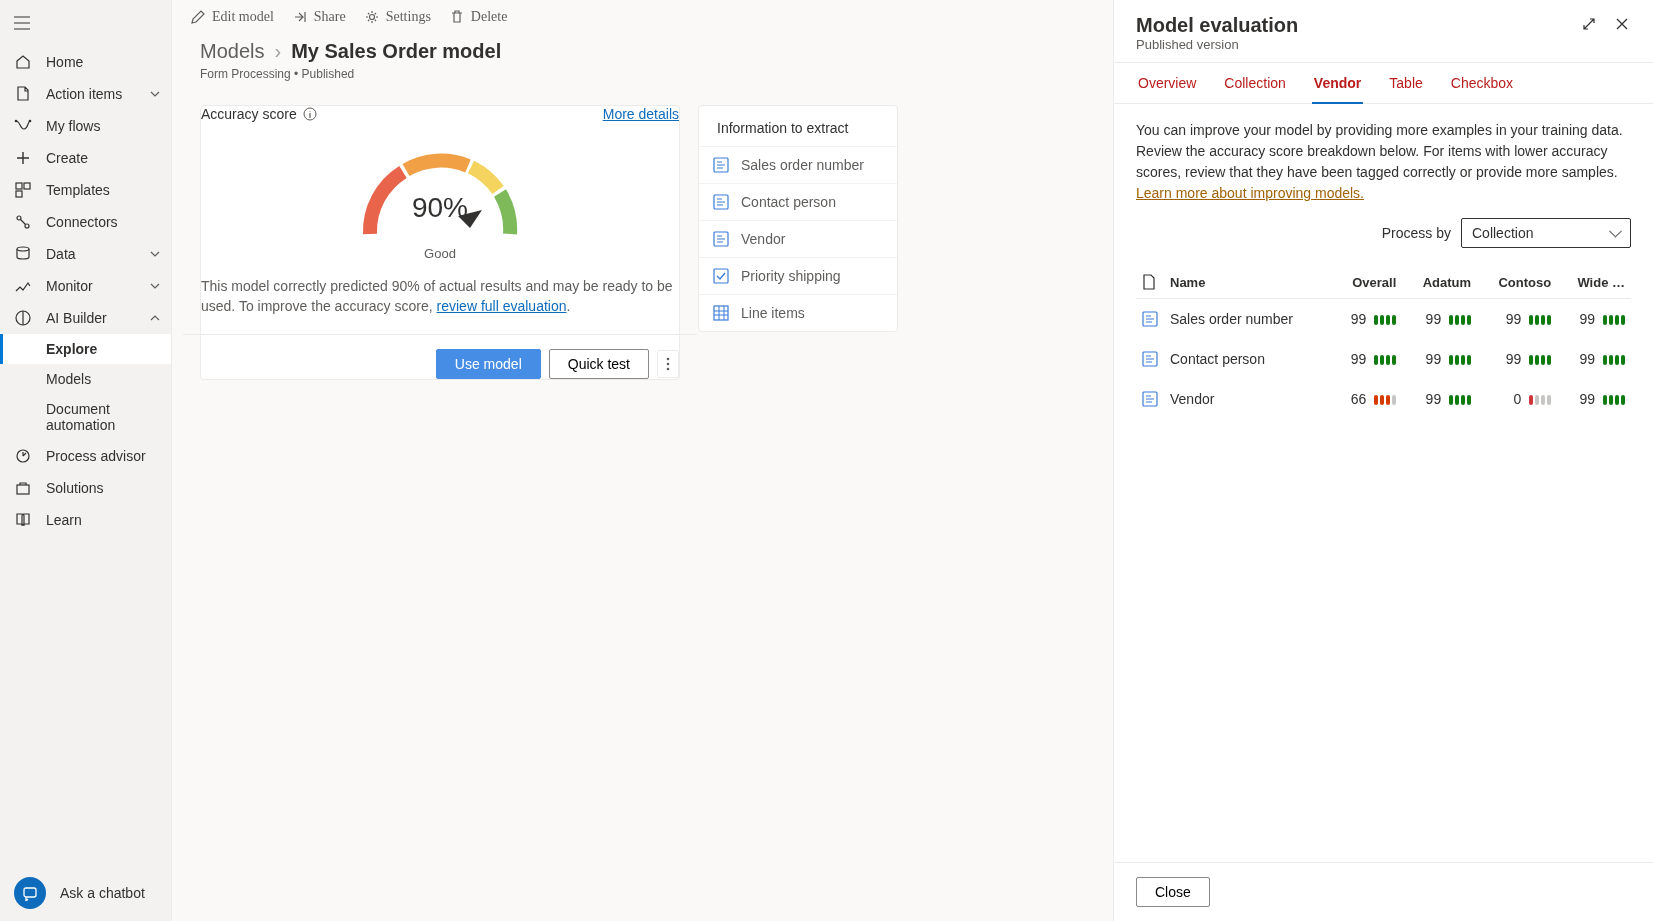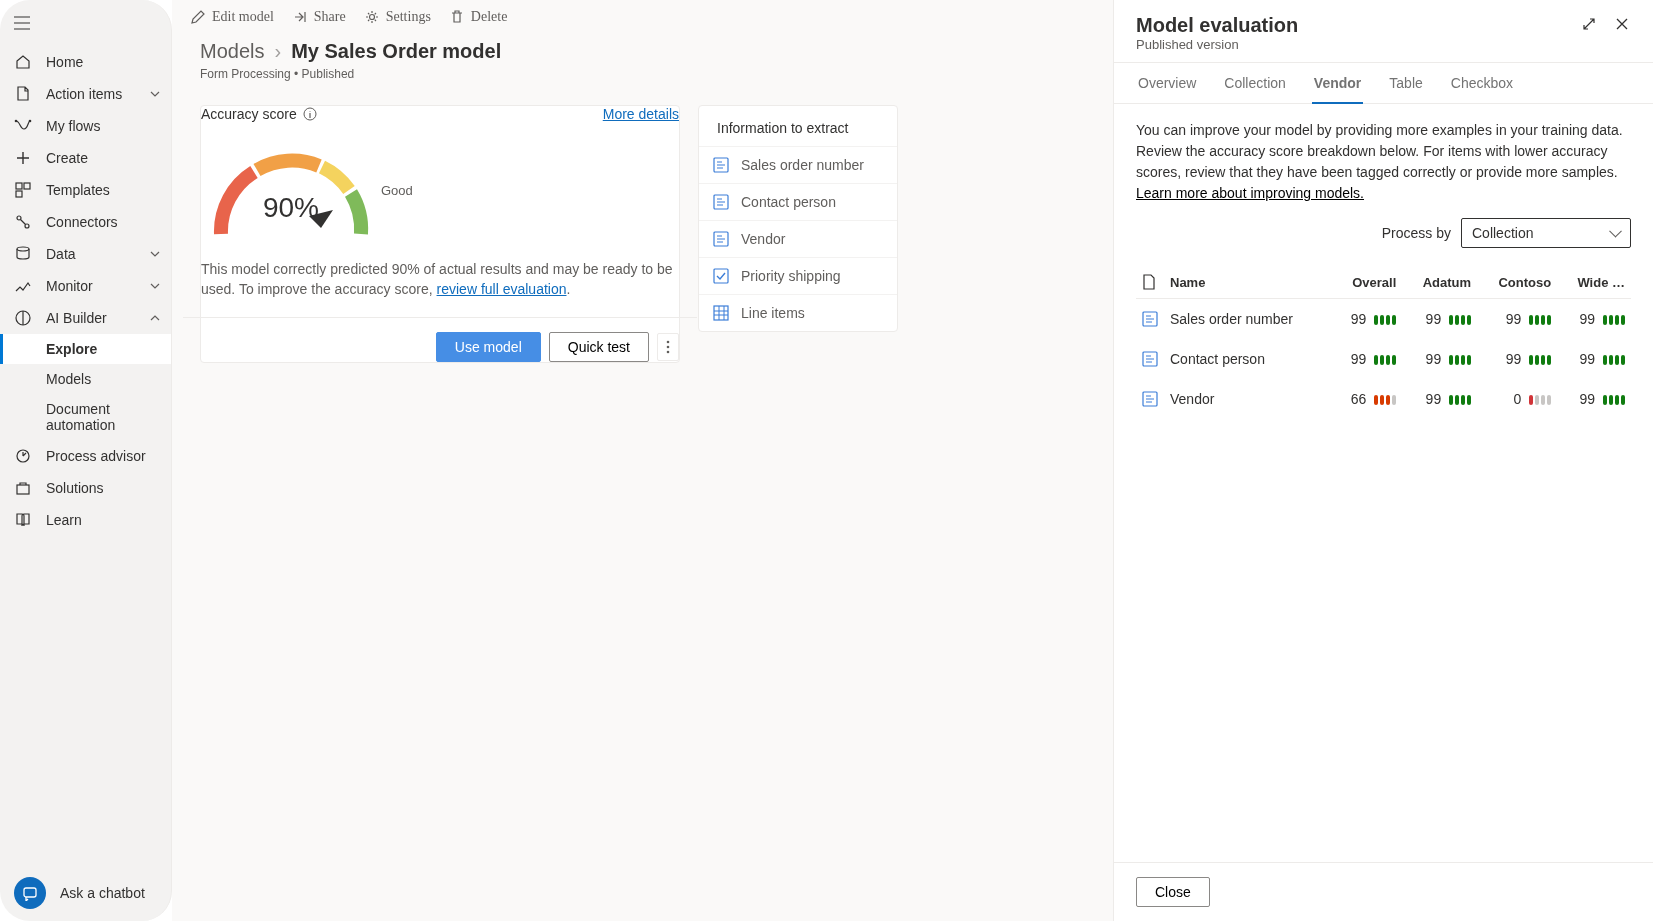--- a/index.html
+++ b/index.html
@@ -14,21 +14,20 @@
 .layout { display: flex; height: 100vh; width: 100vw; }
 
 
 .sidebar {
   width: 172px;
   background: #f3f2f1;
   border-right: 1px solid #edebe9;
   display: flex;
   flex-direction: column;
   flex-shrink: 0;
-  border-radius: 30px;
 }
 .hamburger { padding: 12px 8px; }
 .hamburger-btn { background: none; border: none; padding: 4px 6px; cursor: pointer; }
 .nav { flex: 1; overflow-y: auto; }
 .nav-item {
   display: flex;
   align-items: center;
   padding: 7px 10px 7px 14px;
   cursor: pointer;
   color: #323130;
@@ -72,21 +71,21 @@
 .card {
   background: #fff; border: 1px solid #edebe9; border-radius: 4px; padding: 0;
 }
 .card.acc { width: 480px; }
 .card.info { width: 200px; padding: 0; }
 .card-head { display: flex; align-items: center; justify-content: space-between; margin-bottom: 12px; }
 .card-title { font-size: 14px; color: #323130; display: flex; align-items: center; gap: 6px; }
 .info-title { padding: 14px 18px 10px; font-size: 14px; }
 .link { color: #0f6cbd; text-decoration: underline; cursor: pointer; font-size: 14px; }
 
-.gauge-wrap { display: flex; align-items: center; margin: 10px 0 16px; }
+.gauge-wrap { display: flex; flex-direction: column; align-items: center; margin: 10px 0 16px; }
 .gauge { position: relative; width: 180px; height: 110px; }
 .gauge svg { width: 180px; height: 110px; }
 .gauge-val { position: absolute; left: 0; right: 0; top: 58px; text-align: center; font-size: 28px; font-weight: 400; color: #323130; }
 .gauge-lbl { text-align: center; color: #605e5c; font-size: 13px; margin-top: 2px; }
 .acc-desc { color: #605e5c; font-size: 14px; line-height: 1.4; }
 .acc-desc a { color: #0f6cbd; text-decoration: underline; cursor: pointer; }
 .card-divider { border-top: 1px solid #edebe9; margin: 18px -18px 14px; }
 .card-actions { display: flex; justify-content: flex-end; gap: 8px; align-items: center; }
 .btn { padding: 6px 18px; border-radius: 2px; border: 1px solid #8a8886; background: #fff; cursor: pointer; font-size: 14px; }
 .btn.primary { background: #468ee5; color: #fff; border-color: #468ee5; }
@@ -103,26 +102,26 @@
 .panel {
   width: 540px; background: #fff; border-left: 1px solid #edebe9; display: flex; flex-direction: column; flex-shrink: 0;
 }
 .panel-head { padding: 14px 22px 10px; display: flex; justify-content: space-between; align-items: flex-start; border-bottom: 1px solid #edebe9; }
 .panel-title { font-size: 20px; font-weight: 600; }
 .panel-sub { font-size: 13px; color: #605e5c; margin-top: 0; }
 .panel-icons { display: flex; gap: 14px; }
 .panel-icons button { background: none; border: none; cursor: pointer; padding: 2px; }
 .tabs { border-bottom: 1px solid #edebe9; }
 .tabs-inner { display: flex; gap: 24px; padding: 0 22px; }
-.tab { padding: 12px 2px; cursor: pointer; font-size: 14px; color: #737373; position: relative; }
+.tab { padding: 12px 2px; cursor: pointer; font-size: 14px; color: #b91c1c; position: relative; }
 .tab.active { font-weight: 600; }
 .tab.active::after { content: ""; position: absolute; left: 0; right: 0; bottom: -1px; height: 2px; background: #0f6cbd; }
 .panel-body { flex: 1; padding: 16px 22px; overflow-y: auto; }
 .panel-desc { font-size: 14px; color: #323130; line-height: 1.5; }
-.panel-desc a { color: #000000; text-decoration: underline; cursor: pointer; }
+.panel-desc a { color: #a16207; text-decoration: underline; cursor: pointer; }
 .filter-row { display: flex; justify-content: flex-end; align-items: center; gap: 10px; margin-top: 14px; }
 .filter-select { min-width: 170px; border: 1px solid #323130; padding: 6px 26px 6px 10px; border-radius: 2px; background: #fff; position: relative; cursor: pointer; }
 .filter-select::after { content: ""; position: absolute; right: 10px; top: 50%; width: 8px; height: 8px; border-right: 1px solid #605e5c; border-bottom: 1px solid #605e5c; transform: translateY(-70%) rotate(45deg); }
 
 .eval-table { width: 100%; margin-top: 18px; border-collapse: collapse; }
 .eval-table th { text-align: left; font-weight: 600; font-size: 13px; padding: 8px 6px; border-bottom: 1px solid #edebe9; }
 .eval-table th.score, .eval-table td.score { text-align: right; white-space: nowrap; }
 .eval-table td { padding: 12px 6px; font-size: 14px; color: #323130; vertical-align: middle; }
 .row-icon { width: 16px; height: 16px; }
 .pill-wrap { display: inline-flex; gap: 2px; margin-left: 4px; vertical-align: middle; }

